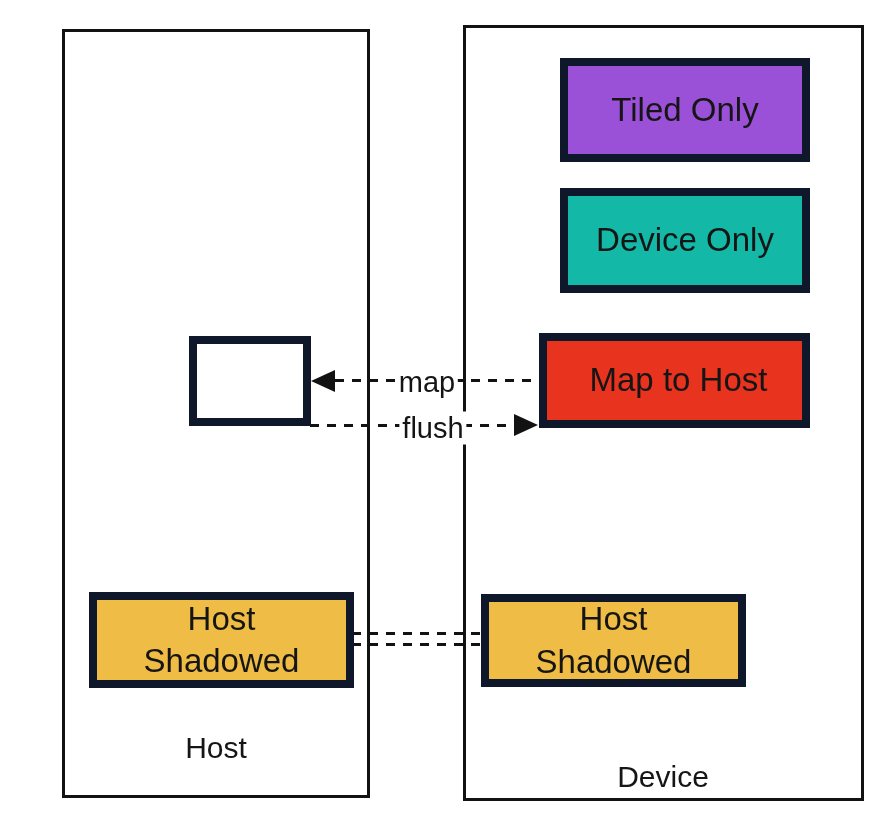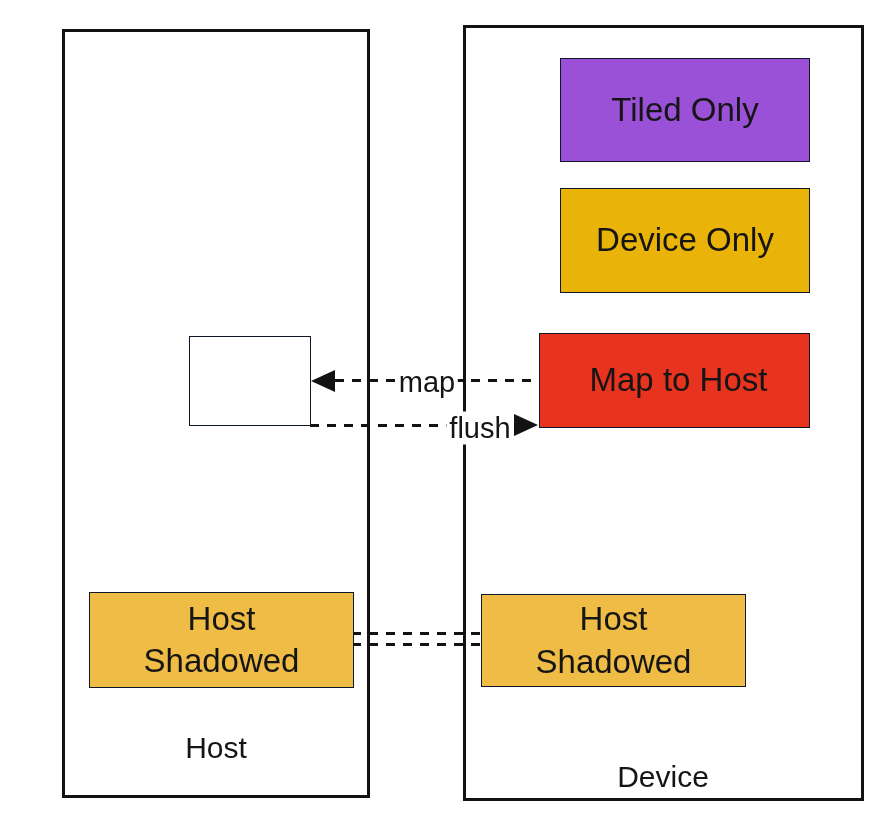--- a/index.html
+++ b/index.html
@@ -17,21 +17,21 @@
     border: 3px solid #121212;
     background: transparent;
     z-index: 1;
     box-sizing: border-box;
   }
   .host-container   { left: 62px;  top: 29px; width: 308px; height: 769px; }
   .device-container { left: 463px; top: 25px; width: 401px; height: 776px; }
 
   .box {
     position: absolute;
-    border: 1px solid #0f172a;
+    border: 8px solid #0f172a;
     z-index: 3;
     display: flex;
     align-items: center;
     justify-content: center;
     text-align: center;
     font-size: 33px;
     line-height: 1.28;
     box-sizing: border-box;
   }
   .box span { white-space: pre-line; }
@@ -72,21 +72,21 @@
   .flow-label {
     position: absolute;
     z-index: 4;
     background: #ffffff;
     font-size: 29px;
     padding: 0 3px;
     transform: translate(-50%, -50%);
     white-space: nowrap;
   }
   .map-label   { left: 427px; top: 382px; }
-  .flush-label { left: 433px; top: 428px; margin-left: 47px; }
+  .flush-label { left: 433px; top: 428px; }
 
   .caption {
     position: absolute;
     z-index: 2;
     font-size: 30px;
     transform: translate(-50%, -50%);
     white-space: nowrap;
   }
   .host-caption   { left: 216px; top: 748px; }
   .device-caption { left: 663px; top: 729px; margin-top: 48px; }
@@ -96,21 +96,21 @@
 
 <div class="canvas">
 
   <div class="container host-container"></div>
   <div class="container device-container"></div>
 
   <div class="box tiled-box" style="background-color: rgb(155, 80, 216);">
     <span>Tiled Only</span>
   </div>
 
-  <div class="box devonly-box" style="background-color: #eab308;">
+  <div class="box devonly-box" style="background-color: #14b8a6;">
     <span>Device Only</span>
   </div>
 
   <div class="box maphost-box" style="background-color: rgb(232, 51, 31); padding-left: 8px;">
     <span>Map to Host</span>
   </div>
 
   <div class="box white-box" style="background-color: rgb(255, 255, 255);">
     <span></span>
   </div>

